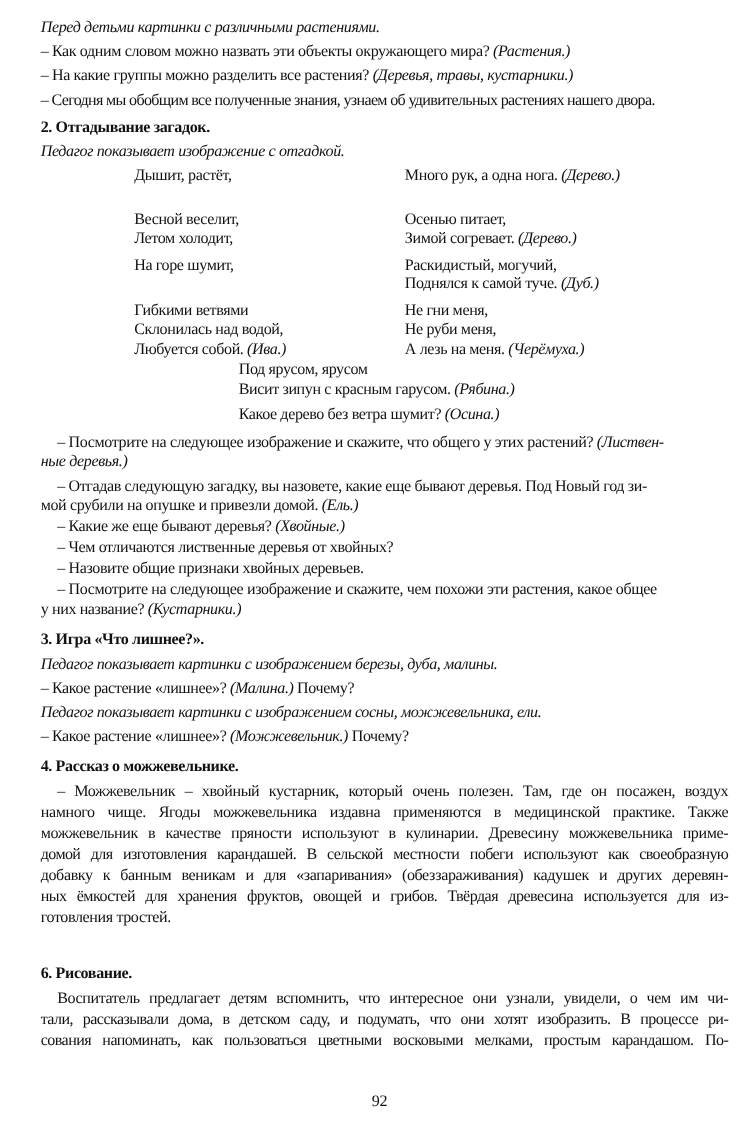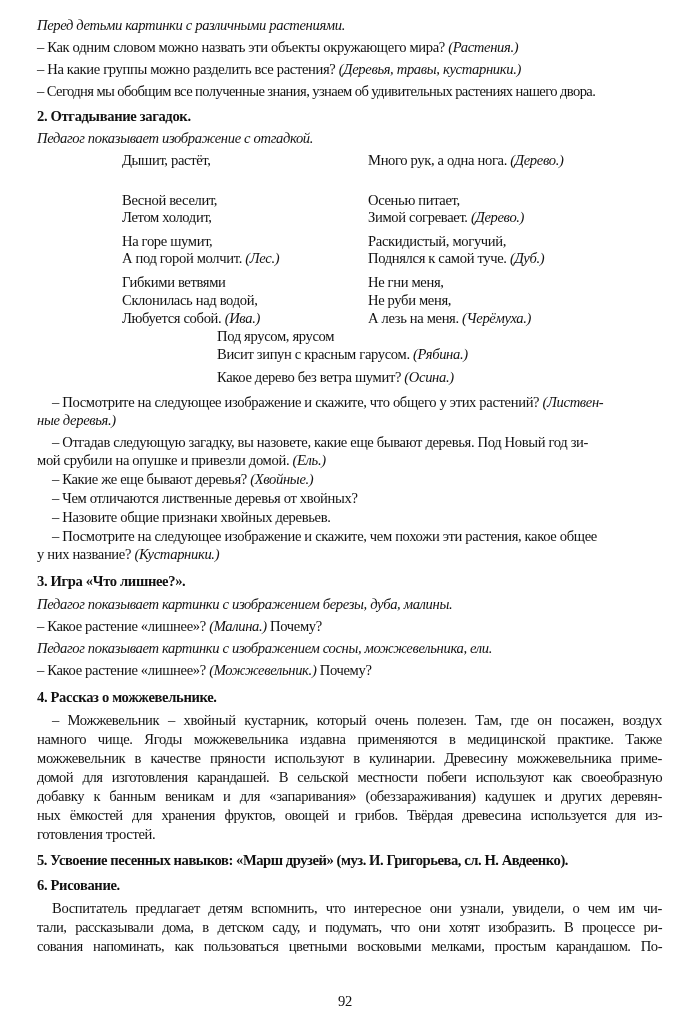--- a/index.html
+++ b/index.html
@@ -27,21 +27,20 @@
   <div class="ln full" style="top:60px"><span>– На какие группы можно разделить все растения? </span><i>(Деревья, травы, кустарники.)</i></div>
   <div class="ln full" style="top:82px;letter-spacing:-0.6px"><span>– Сегодня мы обобщим все полученные знания, узнаем об удивительных растениях нашего двора.</span></div>
 
   <div class="ln full h" style="top:107px">2. Отгадывание загадок.</div>
   <div class="ln full it" style="top:129px">Педагог показывает изображение с отгадкой.</div>
 
   <div class="ln poem-l" style="top:151px"><span>Дышит, растёт,</span></div>
   <div class="ln poem-l" style="top:191px"><span>Весной веселит,</span></div>
   <div class="ln poem-l" style="top:208px"><span>Летом холодит,</span></div>
   <div class="ln poem-l" style="top:232px"><span>На горе шумит,</span></div>
-  <div class="ln poem-l" style="top:249px"><span>А под горой молчит. </span><i>(Лес.)</i></div>
   <div class="ln poem-l" style="top:273px"><span>Гибкими ветвями</span></div>
   <div class="ln poem-l" style="top:291px"><span>Склонилась над водой,</span></div>
   <div class="ln poem-l" style="top:309px"><span>Любуется собой. </span><i>(Ива.)</i></div>
 
   <div class="ln poem-r" style="top:151px"><span>Много рук, а одна нога. </span><i>(Дерево.)</i></div>
   <div class="ln poem-r" style="top:191px"><span>Осенью питает,</span></div>
   <div class="ln poem-r" style="top:208px"><span>Зимой согревает. </span><i>(Дерево.)</i></div>
   <div class="ln poem-r" style="top:232px"><span>Раскидистый, могучий,</span></div>
   <div class="ln poem-r" style="top:249px"><span>Поднялся к самой туче. </span><i>(Дуб.)</i></div>
   <div class="ln poem-r" style="top:273px"><span>Не гни меня,</span></div>
@@ -70,21 +69,20 @@
 
   <div class="ln full h" style="top:688px">4. Рассказ о можжевельнике.</div>
   <div class="ln indent just" style="top:711px">– Можжевельник – хвойный кустарник, который очень полезен. Там, где он посажен, воздух</div>
   <div class="ln full just" style="top:730px">намного чище. Ягоды можжевельника издавна применяются в медицинской практике. Также</div>
   <div class="ln full just" style="top:749px">можжевельник в качестве пряности используют в кулинарии. Древесину можжевельника приме-</div>
   <div class="ln full just" style="top:768px;letter-spacing:-0.55px">домой для изготовления карандашей. В сельской местности побеги используют как своеобразную</div>
   <div class="ln full just" style="top:787px">добавку к банным веникам и для «запаривания» (обеззараживания) кадушек и других деревян-</div>
   <div class="ln full just" style="top:806px;letter-spacing:-0.5px">ных ёмкостей для хранения фруктов, овощей и грибов. Твёрдая древесина используется для из-</div>
   <div class="ln full" style="top:825px">готовления тростей.</div>
 
-  <div class="ln full h" style="top:851px;letter-spacing:-0.45px">5. Усвоение песенных навыков: «Марш друзей» (муз. И. Григорьева, сл. Н. Авдеенко).</div>
 
   <div class="ln full h" style="top:876px">6. Рисование.</div>
   <div class="ln indent just" style="top:899px">Воспитатель предлагает детям вспомнить, что интересное они узнали, увидели, о чем им чи-</div>
   <div class="ln full just" style="top:937px;letter-spacing:-0.5px">сования напоминать, как пользоваться цветными восковыми мелками, простым карандашом. По-</div>
   <div class="ln full just" style="top:918px;letter-spacing:-0.5px">тали, рассказывали дома, в детском саду, и подумать, что они хотят изобразить. В процессе ри-</div>
 
   <div class="ln pagenum" style="top:992px">92</div>
 </div>
 
 </body></html>

